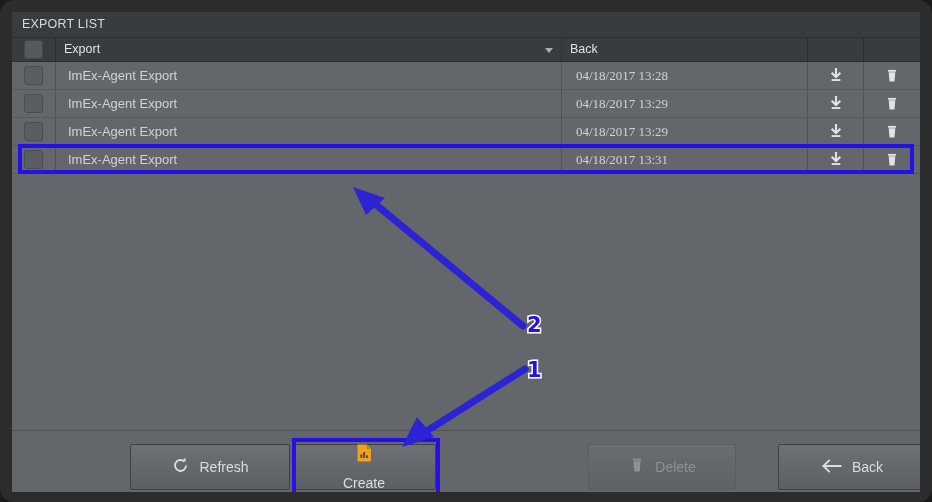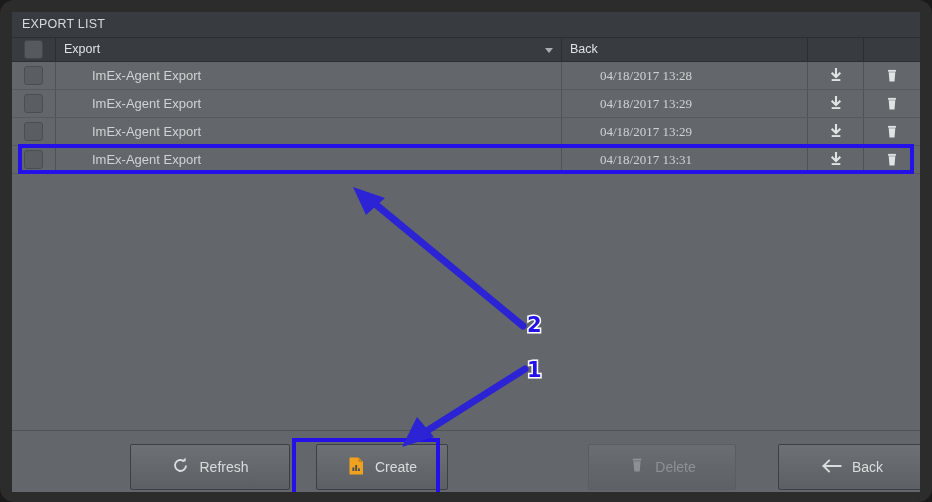--- a/index.html
+++ b/index.html
@@ -95,21 +95,20 @@
     font-size: 12.5px;
     color: #dfe3e6;
   }
   .cell-text {
     position: absolute;
     left: 12px;
     top: 6px;
     font-size: 13px;
     color: #cfd3d6;
     white-space: nowrap;
-    margin-left: 24px;
   }
   .c-date .cell-text { left: 14px; font-family: Liberation Serif, serif; }
 
   
   .cbx {
     position: absolute;
     left: 12px;
     top: 4px;
     width: 19px;
     height: 19px;
@@ -184,21 +183,21 @@
     cursor: pointer;
     user-select: none;
   }
   .btn.disabled {
     color: #8d9195;
     border-color: #5a5e62;
     background: linear-gradient(to bottom, #6a6e72 0%, #63676b 52%, #5e6266 100%);
     cursor: default;
   }
   #btn-refresh  { left: 118px; width: 160px; }
-  #btn-create   { left: 304px; width: 132px; }
+  #btn-create   { left: 280px; width: 144px; flex-direction: column; }
   #btn-download { left: 442px; width: 148px; }
   #btn-delete   { left: 576px; width: 148px; }
   #btn-back     { left: 766px; width: 148px; }
 
   #create-highlight {
     position: absolute;
     left: 280px;
     top: 426px;
     width: 148px;
     height: 60px;

